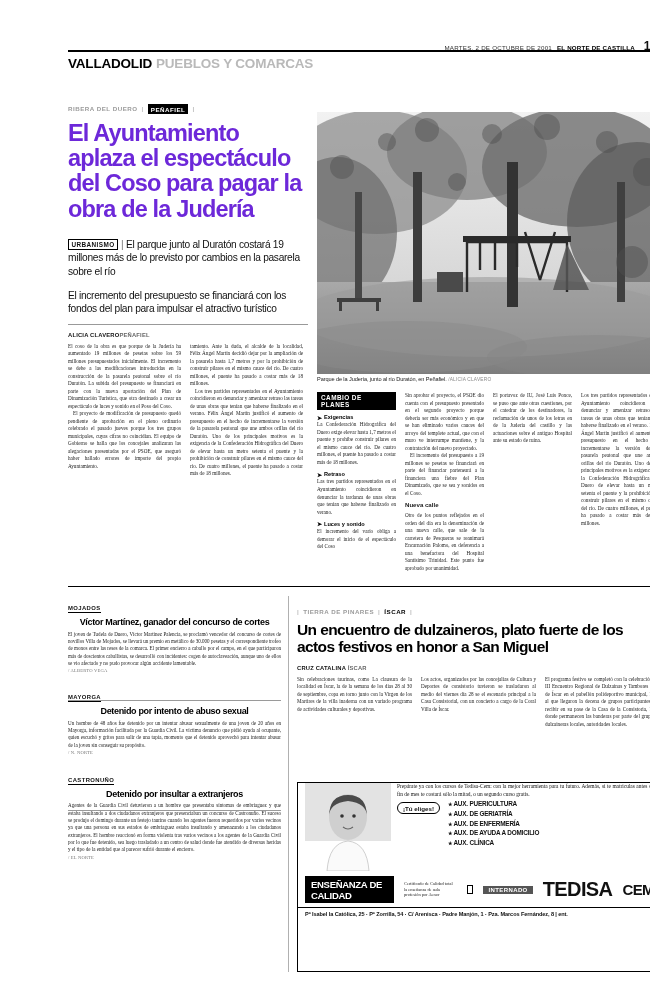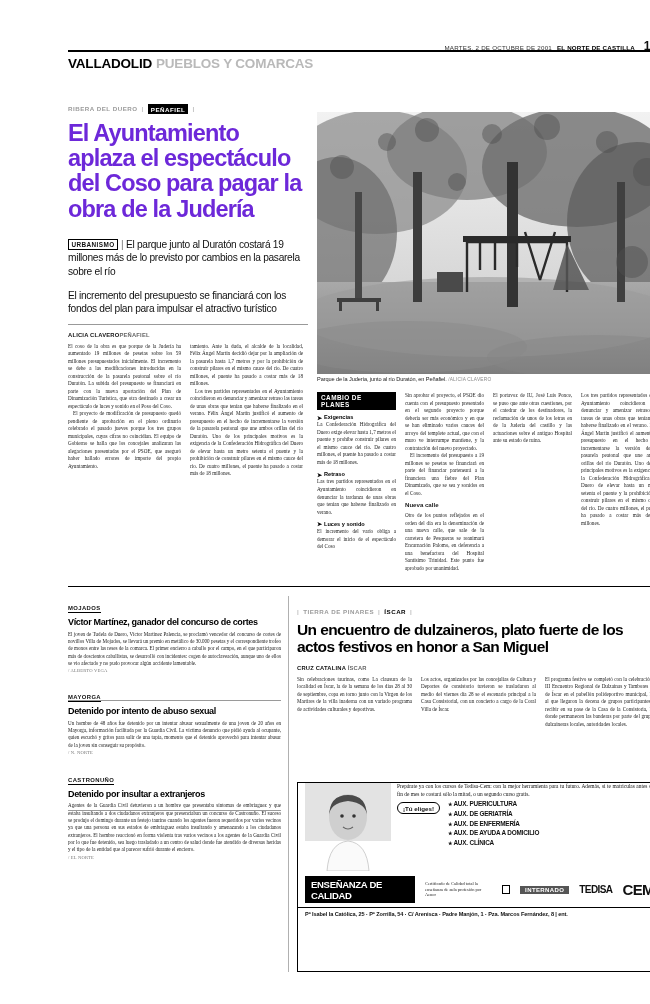--- a/index.html
+++ b/index.html
@@ -129,21 +129,21 @@
   .brief { margin-bottom:9px; }
   .brief-tag {
     font-family:"Liberation Sans", sans-serif;
     font-size:5.9px; font-weight:bold; letter-spacing:.4px;
     border-bottom:1.1px solid #000; display:inline-block;
     padding-bottom:1px; margin-bottom:4px;
   }
   .brief-title {
     font-family:"Liberation Sans", sans-serif;
     font-size:9px; font-weight:bold; letter-spacing:-.35px;
-    line-height:1.14; margin-bottom:3.5px; color:#000;
+    line-height:1.14; margin-bottom:3.5px; color:#000;text-align:center;
   }
   .brief .bodytext { font-size:5.05px; line-height:1.45; }
   .credit-inline { color:#777; font-size:4.6px; letter-spacing:.2px; }
 
   
   .art2 { position:absolute; left:257px; top:608px; width:365px; }
   .art2 .kicker { margin-bottom:6px; }
   .art2 h2 {
     font-family:"Liberation Sans", sans-serif;
     font-weight:bold; font-size:15.5px; line-height:1.12;
@@ -189,21 +189,21 @@
     background:#000; color:#fff; font-family:"Liberation Sans", sans-serif;
     font-weight:bold; font-size:9.5px; letter-spacing:-.3px;
     padding:2.5px 6px;
   }
   .ad-cert {
     font-family:"Liberation Serif", serif; font-size:4.4px;
     line-height:1.25; color:#222; width:78px;
   }
   .ad-logo {
     font-family:"Liberation Sans", sans-serif; font-weight:bold;
-    font-size:10px; letter-spacing:-.6px;
+    font-size:20px; letter-spacing:-.6px;
   }
   .ad-logo.cem { font-size:15px; }
   .ad-internado {
     font-family:"Liberation Sans", sans-serif; font-weight:bold;
     font-size:6px; background:#555; color:#fff; padding:1px 5px;
     letter-spacing:.4px;
   }
   .ad-foot {
     margin-top:4px; border-top:1.2px solid #000; padding:2.5px 7px 0;
     font-family:"Liberation Sans", sans-serif; font-weight:bold;

